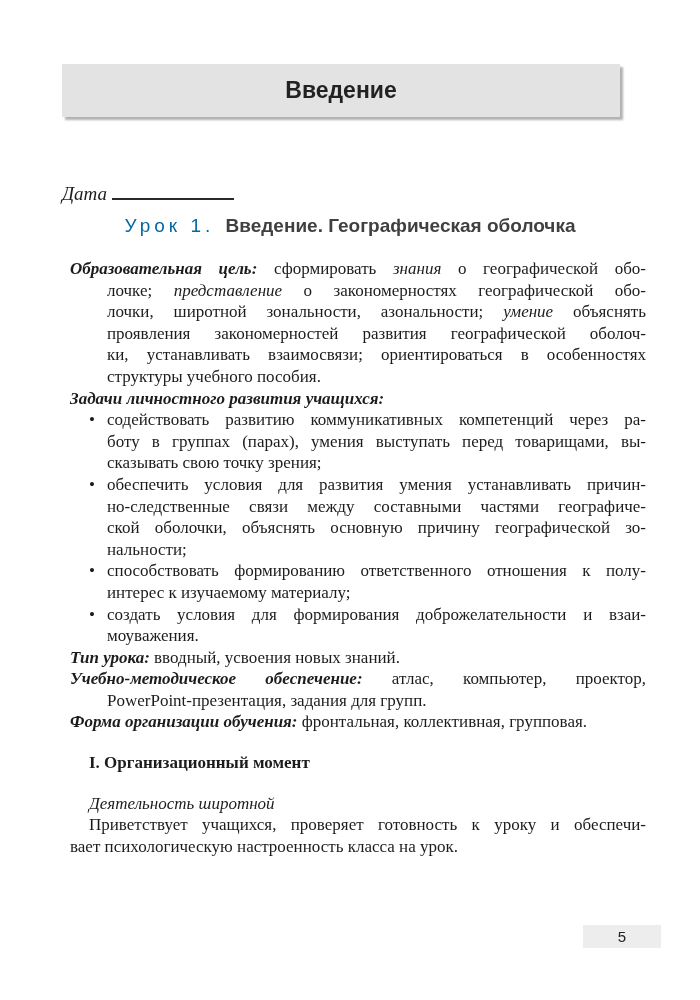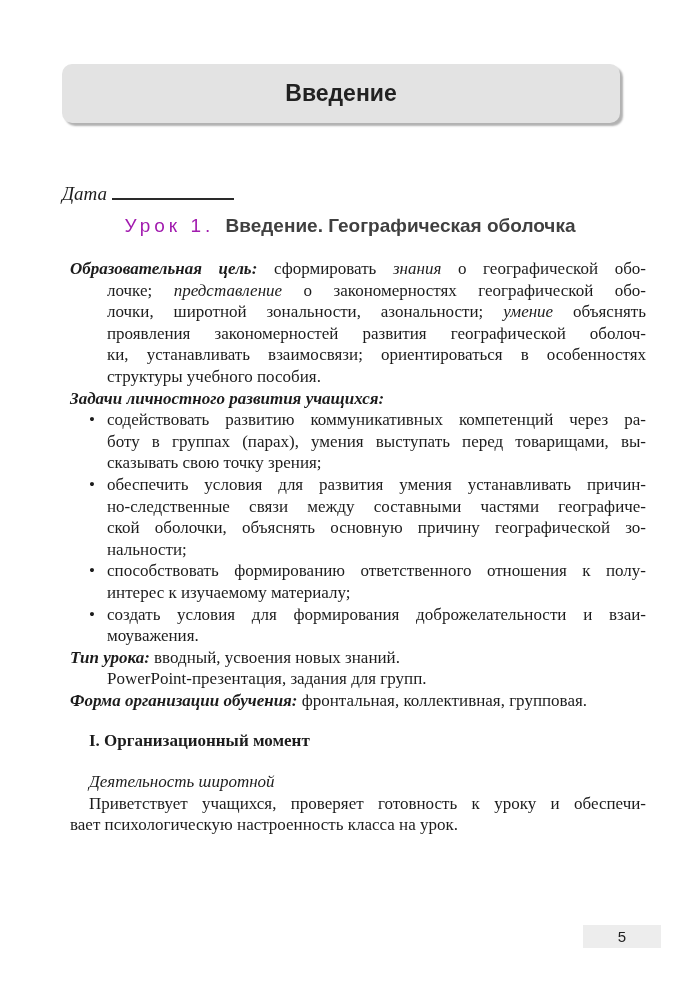--- a/index.html
+++ b/index.html
@@ -10,24 +10,24 @@
   }
   .page{
     position:relative;
     width:700px;height:1000px;
     background:#ffffff;
     overflow:hidden;
   }
   
   .chapter-box{
     position:absolute;left:62px;top:64px;
-    width:558px;height:59px;
+    width:558px;height:53px;
     background:#e3e3e3;
     box-shadow:3px 3px 2px #b2b2b2;
-    display:flex;align-items:center;justify-content:center;border-radius:10px;
+    display:flex;align-items:center;justify-content:center;
   }
   .chapter-box .chapter-title{
     font-family:"Liberation Sans","DejaVu Sans",sans-serif;
     font-weight:bold;font-size:23px;color:#222;
   }
   
   .date-row{
     position:absolute;left:62px;top:182px;
     font-style:italic;font-size:19px;
   }
@@ -35,21 +35,21 @@
     display:inline-block;width:122px;height:16px;
     border-bottom:2px solid #2a2a2a;margin-left:5px;
   }
   
   .lesson-heading{
     position:absolute;left:62px;top:215px;width:576px;
     text-align:center;
     font-family:"Liberation Sans","DejaVu Sans",sans-serif;
     font-size:19px;
   }
-  .lesson-number{letter-spacing:4px;font-weight:normal;margin-right:6px;color:#a21caf;}
+  .lesson-number{letter-spacing:4px;font-weight:normal;margin-right:6px;color:#0369a1;}
   .lesson-title{font-weight:bold;color:#404040;}
   
   .body-col{
     position:absolute;left:70px;top:258px;width:576px;
     font-size:17px;line-height:21.6px;
   }
   .bd{font-weight:bold;}
   .it{font-style:italic;}
   .bi{font-weight:bold;font-style:italic;}
   .line{text-align:justify;text-align-last:justify;}
@@ -126,20 +126,21 @@
       </div>
       <div class="blk blk-bullet">
         <span class="marker">•</span>
         <div class="line first"><span>создать условия для формирования доброжелательности и взаи-</span></div>
         <div class="line last"><span>моуважения.</span></div>
       </div>
       <div class="blk blk-plain">
         <div class="line first last"><span class="bi">Тип урока:</span><span> вводный, усвоения новых знаний.</span></div>
       </div>
       <div class="blk blk-hang">
+        <div class="line first"><span class="bi">Учебно-методическое обеспечение:</span><span> атлас, компьютер, проектор,</span></div>
         <div class="line last"><span>PowerPoint-презентация, задания для групп.</span></div>
       </div>
       <div class="blk blk-plain">
         <div class="line first last"><span class="bi">Форма организации обучения:</span><span> фронтальная, коллективная, групповая.</span></div>
       </div>
       <div class="blk blk-indent">
         <div class="line first last"><span class="bd">I. Организационный момент</span></div>
       </div>
       <div class="blk blk-indent">
         <div class="line first last"><span class="it">Деятельность широтной</span></div>

